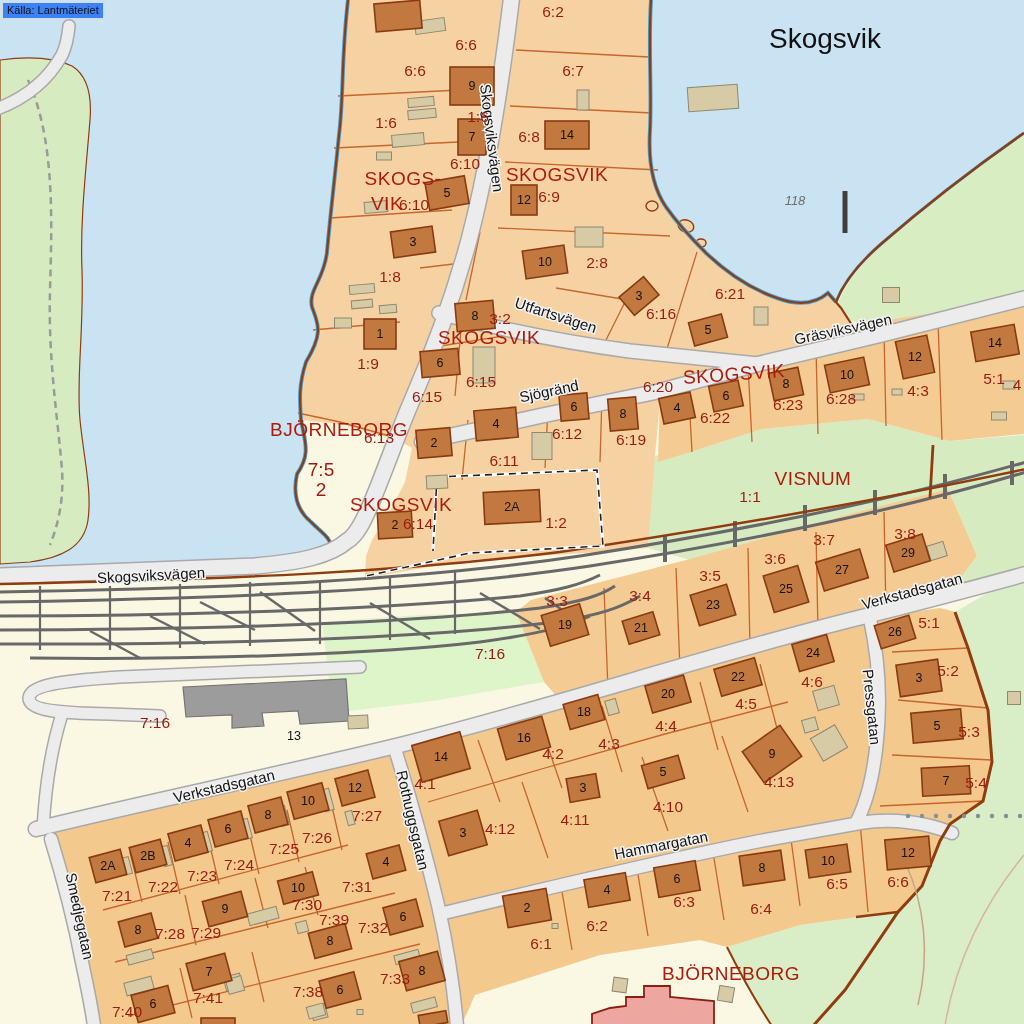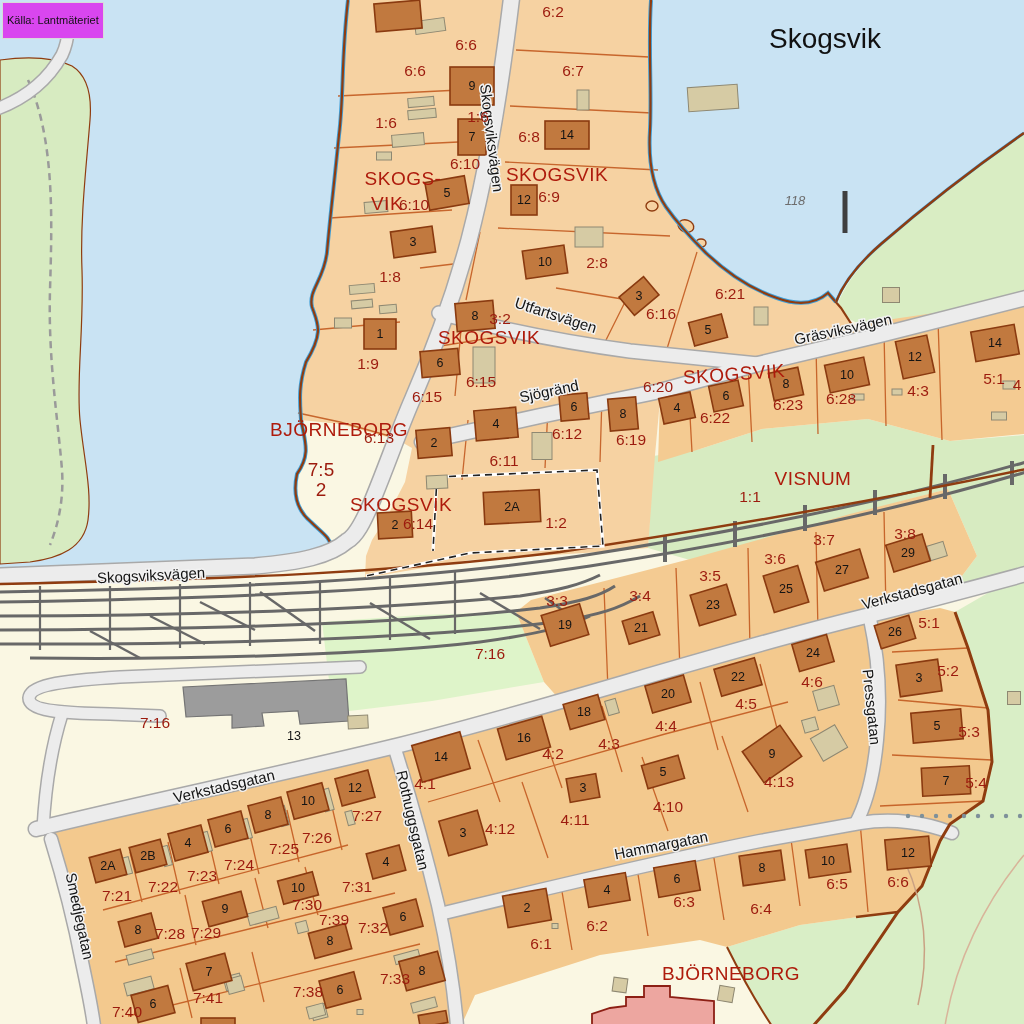--- a/index.html
+++ b/index.html
@@ -1,19 +1,19 @@
 <!DOCTYPE html>
 <html><head>
 <meta charset="utf-8">
 <style>
   html,body{margin:0;padding:0;background:#fff;}
   #stage{position:relative;width:1024px;height:1024px;overflow:hidden;font-family:"Liberation Sans",sans-serif;}
   #map-svg{position:absolute;left:0;top:0;}
-  #attribution{position:absolute;left:2px;top:2px;background:#d946ef;border:1px solid #d9d9d9;
-    padding:11px 4px;font-size:11px;color:#111;line-height:13px;}
+  #attribution{position:absolute;left:2px;top:2px;background:#3b82f6;border:1px solid #d9d9d9;
+    padding:1px 4px;font-size:11px;color:#111;line-height:13px;}
   text{font-family:"Liberation Sans",sans-serif;}
   .parcel-t{fill:#9c1b0e;font-size:15.5px;}
   .place-t{fill:#ae1b0c;font-size:19px;letter-spacing:.5px;}
   .bldg-t{fill:#141414;font-size:12.5px;}
   .street-t{fill:#141414;font-size:15px;stroke:#f2f2f2;stroke-width:3px;paint-order:stroke;}
   .title-t{fill:#111;font-size:28px;}
   .depth-t{fill:#6d6d6d;font-size:13px;font-style:italic;}
 </style>
 </head>
 <body>

